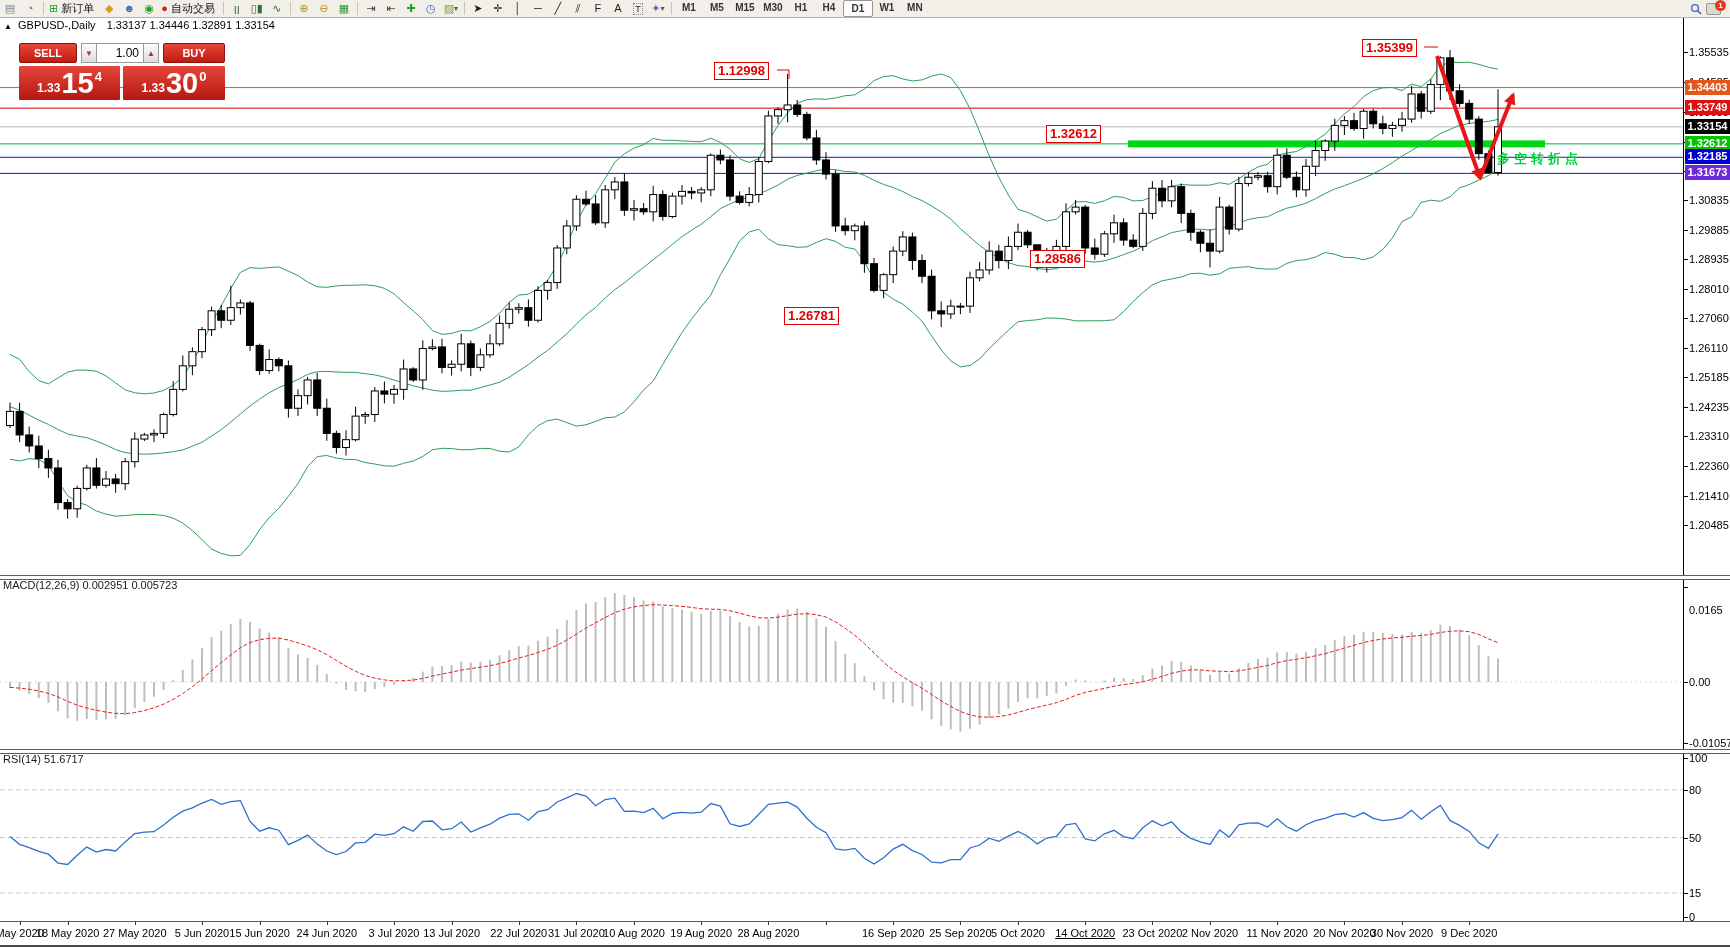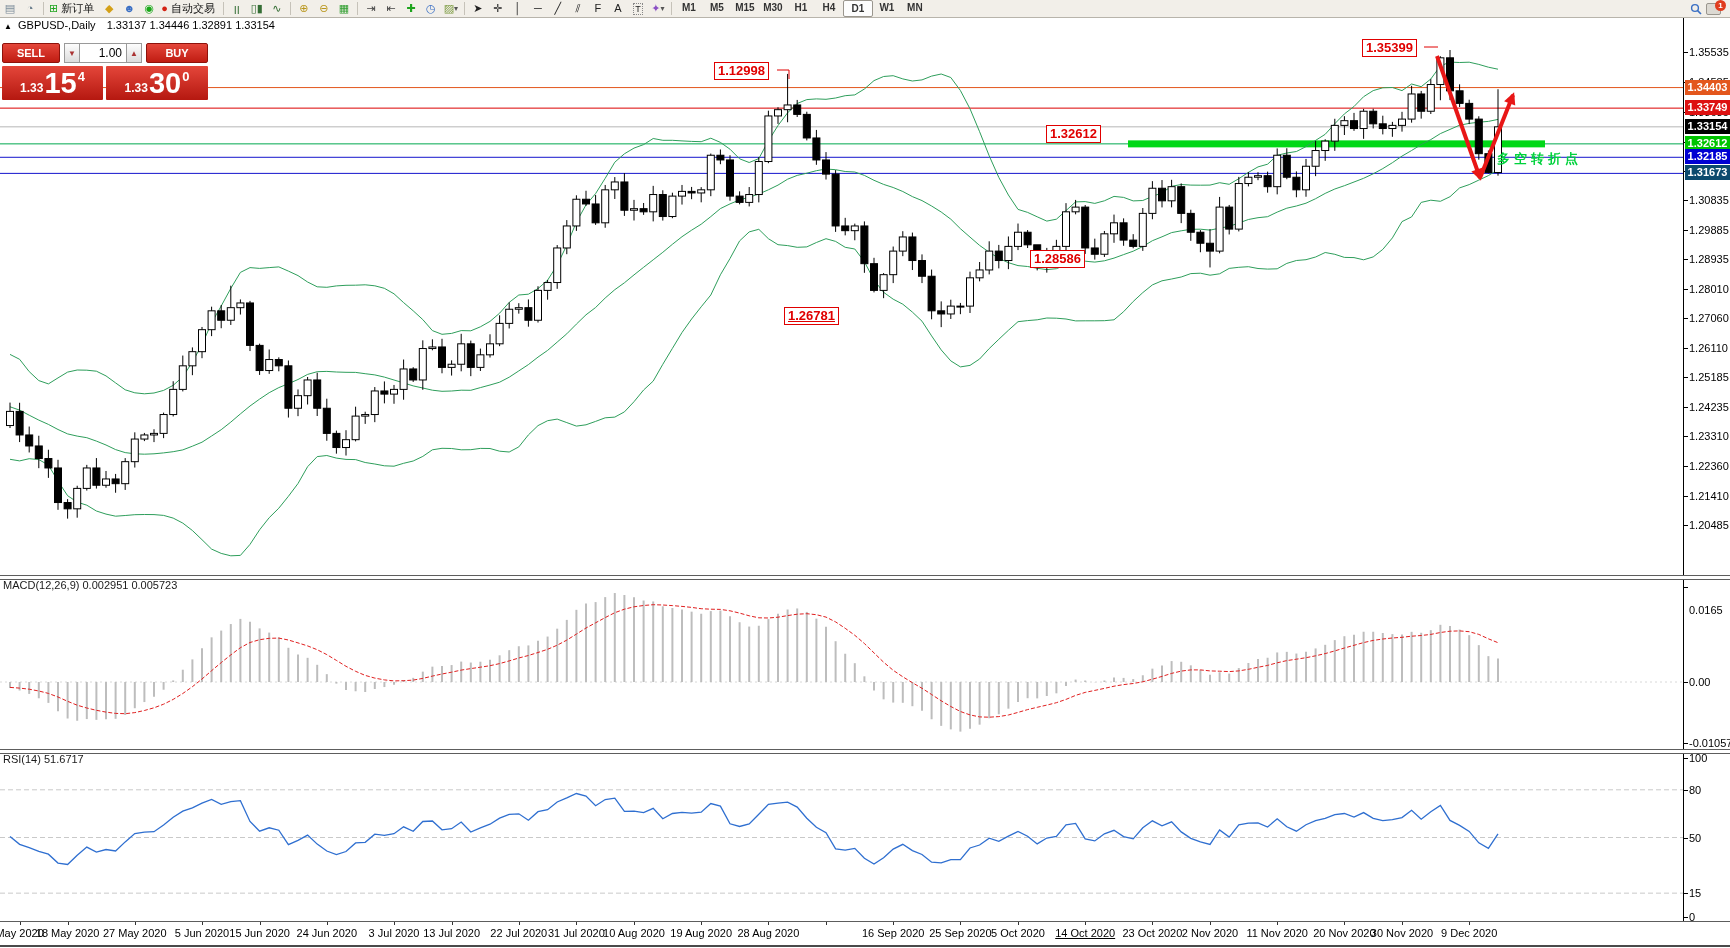--- a/index.html
+++ b/index.html
@@ -34,21 +34,21 @@
   .tickdash{position:absolute;left:0;width:4px;height:1px;background:#000;}
   .pbadge{position:absolute;left:1px;width:45px;height:15px;color:#fff;font-size:11px;font-weight:bold;
     text-align:center;line-height:15px;z-index:11;}
   #date-axis{position:absolute;left:0;top:923px;width:1730px;height:22px;background:#fff;z-index:10;}
   .dlabel{position:absolute;top:4px;font-size:11px;color:#000;transform:translateX(-50%);white-space:nowrap;}
   .dtick{position:absolute;top:-2px;width:1px;height:4px;background:#333;}
   #bottom-edge{position:absolute;left:0;top:945px;width:1730px;height:2px;background:#4a4a4a;z-index:31;}
   
   .ind-label{position:absolute;left:3px;font-size:11px;color:#1a1a1a;z-index:13;white-space:nowrap;}
   
-  #trade-panel{position:absolute;left:2px;top:43px;width:206px;z-index:25;font-family:"Liberation Sans",sans-serif;}
+  #trade-panel{position:absolute;left:19px;top:43px;width:206px;z-index:25;font-family:"Liberation Sans",sans-serif;}
   #tp-row1{display:flex;height:20px;}
   .tp-btn{background:linear-gradient(#e4463a,#c01c12);color:#fff;font-size:11px;font-weight:bold;
     display:flex;align-items:center;justify-content:center;border:1px solid #8e120b;border-radius:2px;}
   #tp-sell{width:56px;}
   #tp-buy{width:60px;margin-left:4px;}
   #tp-spin{flex:1;display:flex;margin-left:4px;}
   .spin-btn{width:14px;background:linear-gradient(#fdfdfd,#dcdcdc);border:1px solid #9a9a9a;
     color:#a33;font-size:8px;display:flex;align-items:center;justify-content:center;}
   #tp-vol{flex:1;border:1px solid #9a9a9a;border-left:none;border-right:none;font-size:12px;
     text-align:right;padding:0 4px 0 0;background:#fff;color:#000;outline:none;width:40px;}
@@ -795,21 +795,21 @@
       <div class="tickdash" style="top: 820.5px;"></div>
       <div class="ptick" style="top: 870.15px;">15</div>
       <div class="tickdash" style="top: 876.15px;"></div>
       <div class="ptick" style="top: 894px;">0</div>
       <div class="tickdash" style="top: 900px;"></div>
       <div class="pbadge" style="top: 62.5776px; background: rgb(227, 87, 29);">1.34403</div>
       <div class="pbadge" style="top: 83.1322px; background: rgb(221, 17, 17);">1.33749</div>
       <div class="pbadge" style="top: 101.832px; background: rgb(0, 0, 0);">1.33154</div>
       <div class="pbadge" style="top: 118.867px; background: rgb(0, 196, 0);">1.32612</div>
       <div class="pbadge" style="top: 132.287px; background: rgb(0, 0, 210);">1.32185</div>
-      <div class="pbadge" style="top: 148.379px; background: #0c4a6e;">1.31673</div>
+      <div class="pbadge" style="top: 148.379px; background: #6d28d9;">1.31673</div>
     </div>
 
   <div id="date-axis">
       <div class="dlabel" style="left: 19.6px;">May 2020</div>
       <div class="dtick" style="left: 19.6px;"></div>
       <div class="dlabel" style="left: 67.6px;">18 May 2020</div>
       <div class="dtick" style="left: 67.6px;"></div>
       <div class="dlabel" style="left: 134.8px;">27 May 2020</div>
       <div class="dtick" style="left: 134.8px;"></div>
       <div class="dlabel" style="left: 202px;">5 Jun 2020</div>
@@ -855,17 +855,17 @@
       <div class="dlabel" style="left: 1469.2px; text-align: right;">9 Dec 2020</div>
       <div class="dtick" style="left: 1469.2px;"></div>
     </div>
   <div id="bottom-edge"></div>
 
   <div id="anno-holder">
       <div class="anno" style="left: 714px; top: 62px;">1.12998</div>
       <div class="anno" style="left: 1362px; top: 39px;">1.35399</div>
       <div class="anno" style="left: 1046px; top: 125px;">1.32612</div>
       <div class="anno" style="left: 1030px; top: 250px;">1.28586</div>
-      <div class="anno" style="left: 784px; top: 307px; text-decoration: underline;">1.26781</div>
+      <div class="anno" style="left: 784px; top: 307px;">1.26781</div>
       <div id="trend-note" style="left: 1497px; top: 150px;">多空转折点</div>
     </div>
 
 </div>
 
 </body></html>

